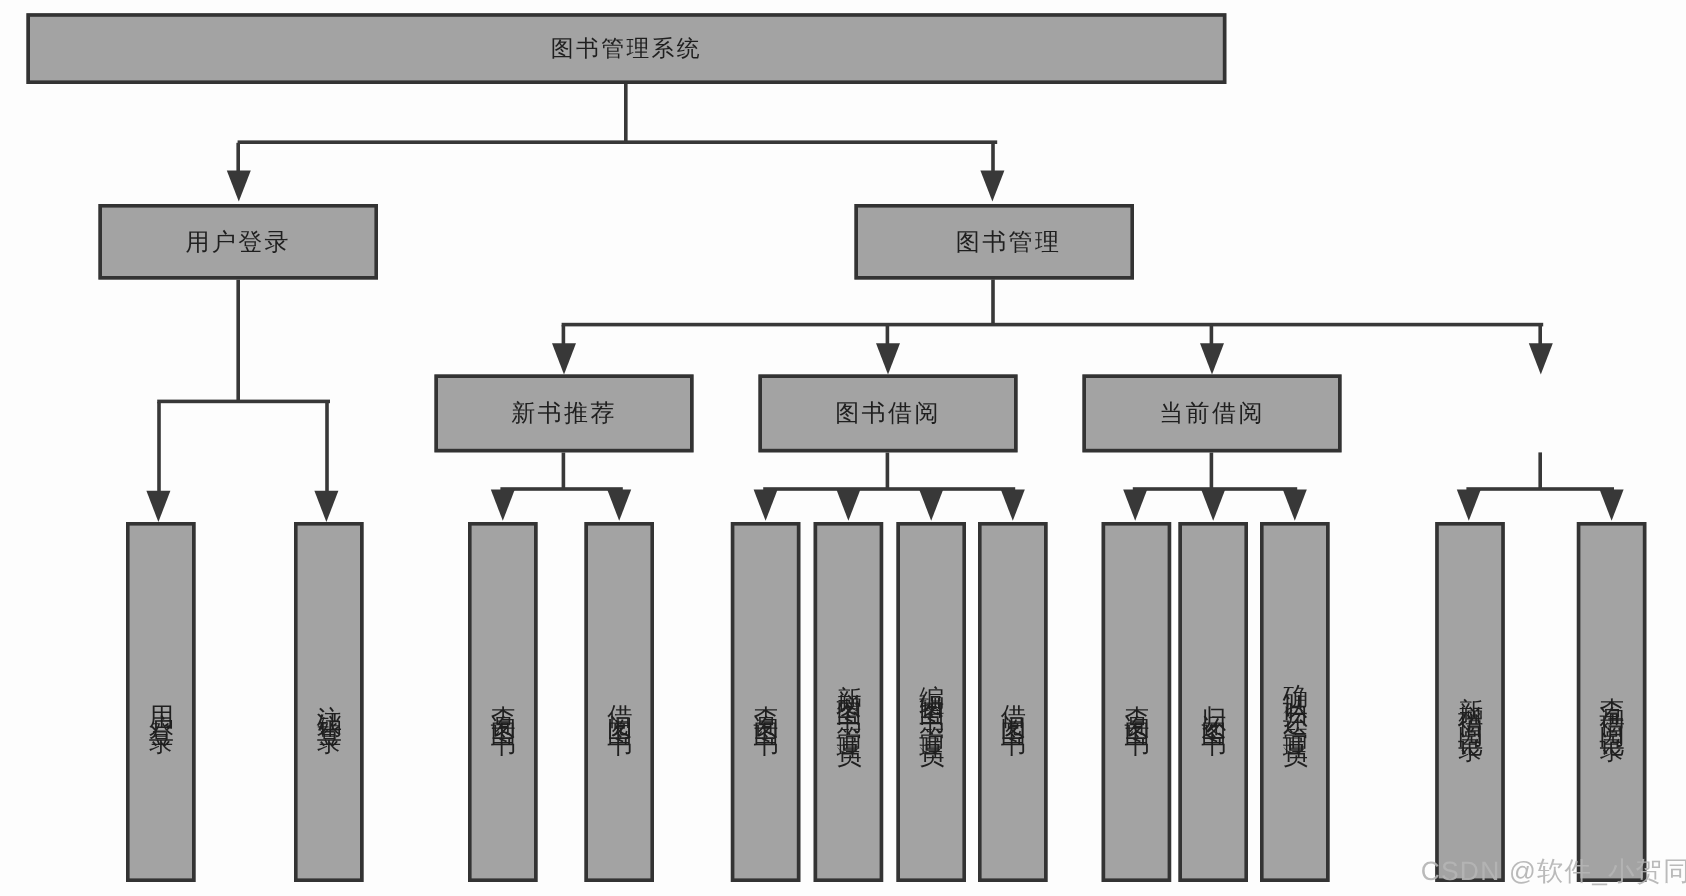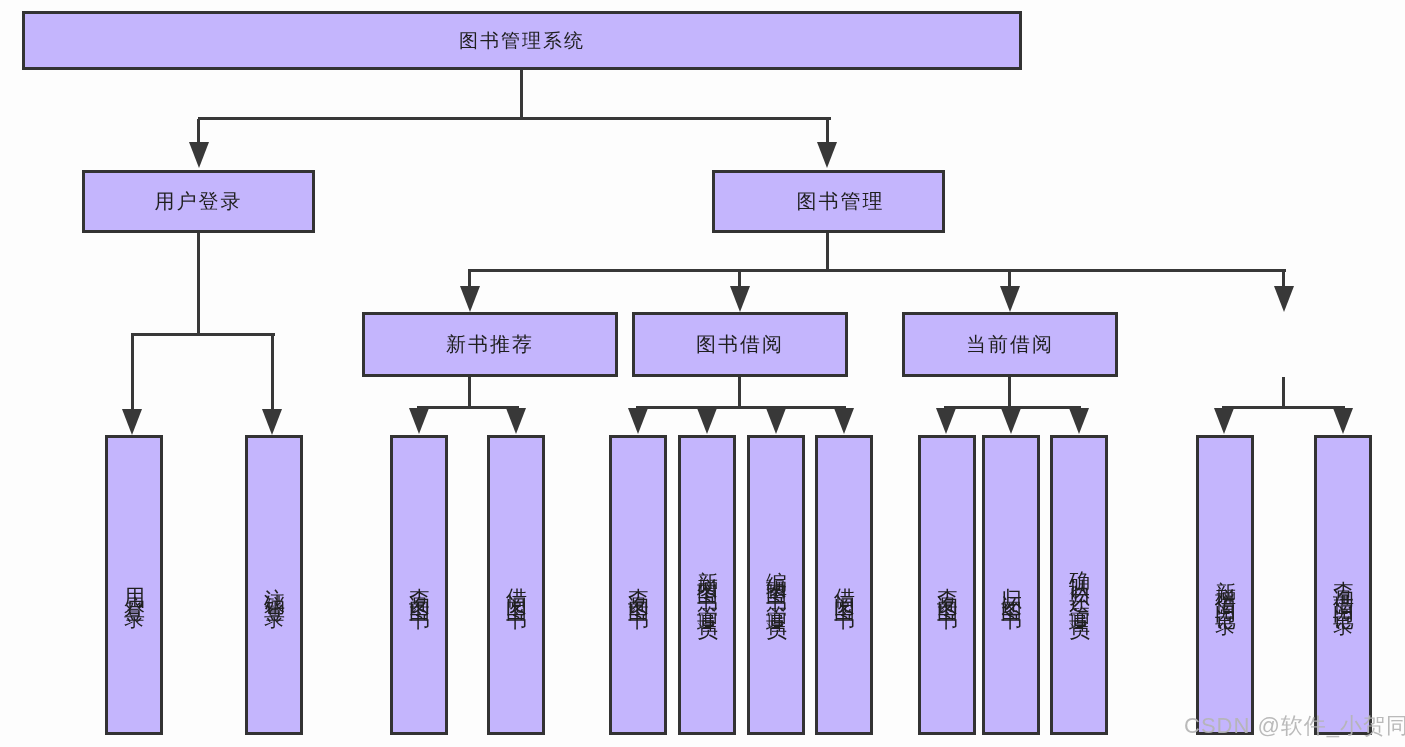--- a/index.html
+++ b/index.html
@@ -11,27 +11,26 @@
     position: relative;
     width: 1405px;
     height: 747px;
     background: #fdfdfd;
     overflow: hidden;
   }
   
   .node {
     position: absolute;
     box-sizing: border-box;
-    background: #c4b5fd;
+    background: #a3a3a3;
     border: 3px solid #333333;
     display: flex;
     align-items: center;
     justify-content: center;
     z-index: 2;
-    font-family: Liberation Serif, serif;
   }
   .node-label {
     color: #1f1f1f;
     font-size: 20px;
     letter-spacing: 2px;
     white-space: nowrap;
   }
   .root-box .node-label { font-size: 19px; }
   .leaf .node-label {
     writing-mode: vertical-rl;
@@ -104,21 +103,21 @@
   <div class="hl" style="left:468px; top:269px; width:818px; height:3px;"></div>
   <div class="vl" style="left:468px; top:271px; width:3px; height:16px;"></div>
   <div class="arr" style="left:460px; top:286px;"></div>
   <div class="vl" style="left:738px; top:271px; width:3px; height:16px;"></div>
   <div class="arr" style="left:730px; top:286px;"></div>
   <div class="vl" style="left:1008px; top:271px; width:3px; height:16px;"></div>
   <div class="arr" style="left:1000px; top:286px;"></div>
   <div class="vl" style="left:1282px; top:271px; width:3px; height:16px;"></div>
   <div class="arr" style="left:1274px; top:286px;"></div>
 
-  <div class="node" style="left:362px; top:312px; width:256px; height:65px;">
+  <div class="node" style="left:362px; top:312px; width:216px; height:65px;">
     <span class="node-label">新书推荐</span>
   </div>
   <div class="node" style="left:632px; top:312px; width:216px; height:65px;">
     <span class="node-label">图书借阅</span>
   </div>
   <div class="node" style="left:902px; top:312px; width:216px; height:65px;">
     <span class="node-label">当前借阅</span>
   </div>
 
   <div class="vl" style="left:468px; top:377px; width:3px; height:31px;"></div>

